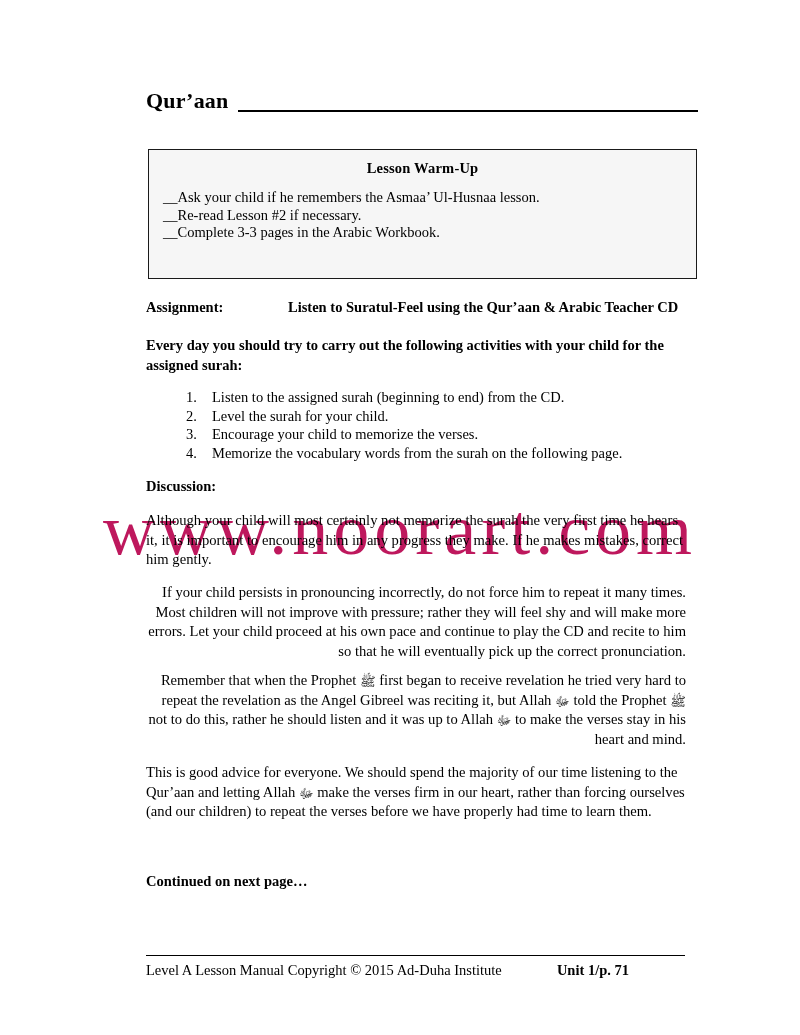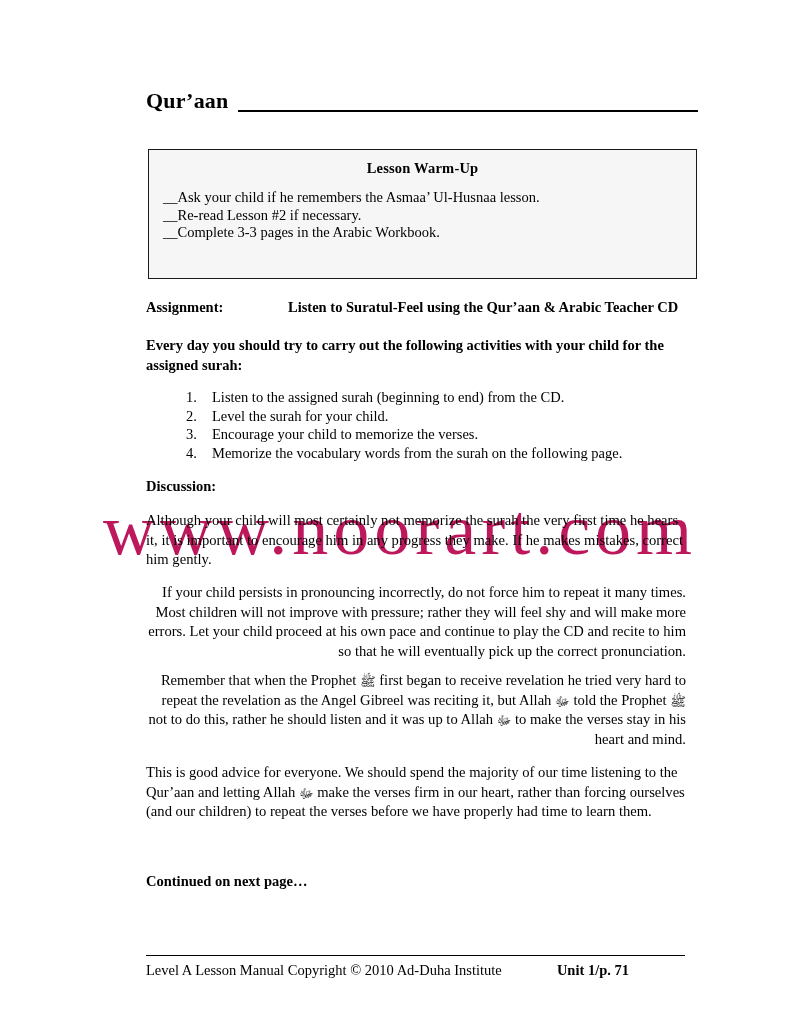--- a/index.html
+++ b/index.html
@@ -262,17 +262,17 @@
   <div class="body-para p2">If your child persists in pronouncing incorrectly, do not force him to repeat it many times. Most children will not improve with pressure; rather they will feel shy and will make more errors. Let your child proceed at his own pace and continue to play the CD and recite to him so that he will eventually pick up the correct pronunciation.</div>
 
   <div class="body-para p3"><span>Remember that when the Prophet </span><span class="honorific">ﷺ</span><span> first began to receive revelation he tried very hard to repeat the revelation as the Angel Gibreel was reciting it, but Allah </span><span class="honorific">ﷻ</span><span> told the Prophet </span><span class="honorific">ﷺ</span><span> not to do this, rather he should listen and it was up to Allah </span><span class="honorific">ﷻ</span><span> to make the verses stay in his heart and mind.</span></div>
 
   <div class="body-para p4"><span>This is good advice for everyone. We should spend the majority of our time listening to the Qur’aan and letting Allah </span><span class="honorific">ﷻ</span><span> make the verses firm in our heart, rather than forcing ourselves (and our children) to repeat the verses before we have properly had time to learn them.</span></div>
 
   <div class="continued">Continued on next page…</div>
 
   <div class="footer-rule"></div>
   <div class="footer">
-    <span class="footer-left">Level A Lesson Manual Copyright © 2010 Ad-Duha Institute</span>
+    <span class="footer-left">Level A Lesson Manual Copyright © 2015 Ad-Duha Institute</span>
     <span class="footer-right">Unit 1/p. 71</span>
   </div>
 
 </div>
 
 </body></html>

